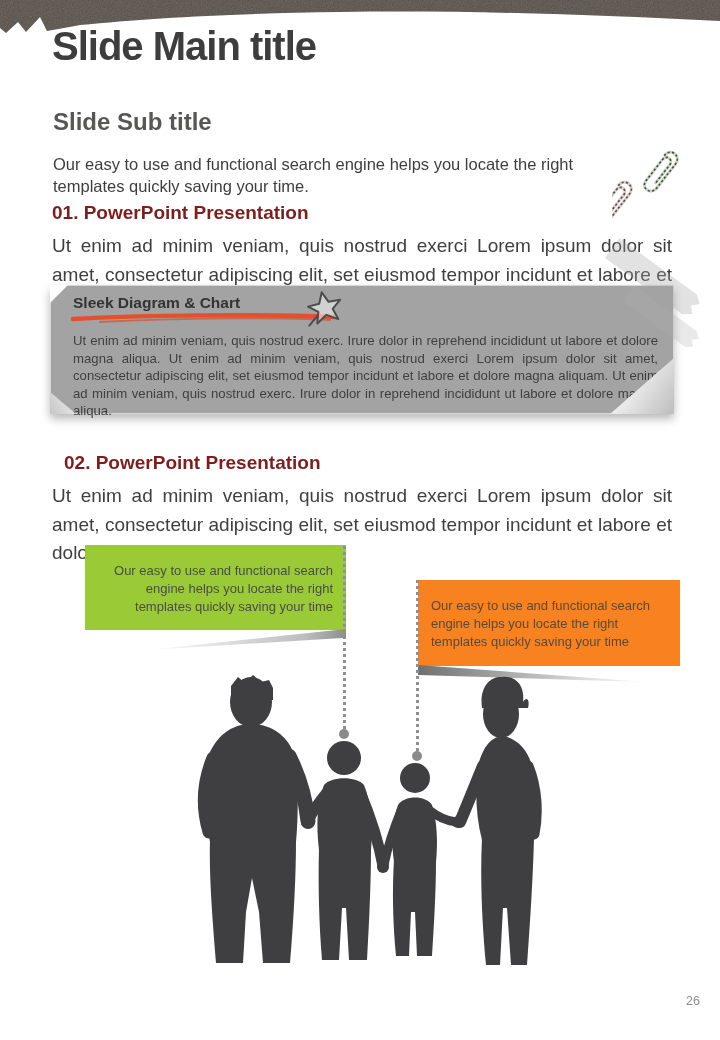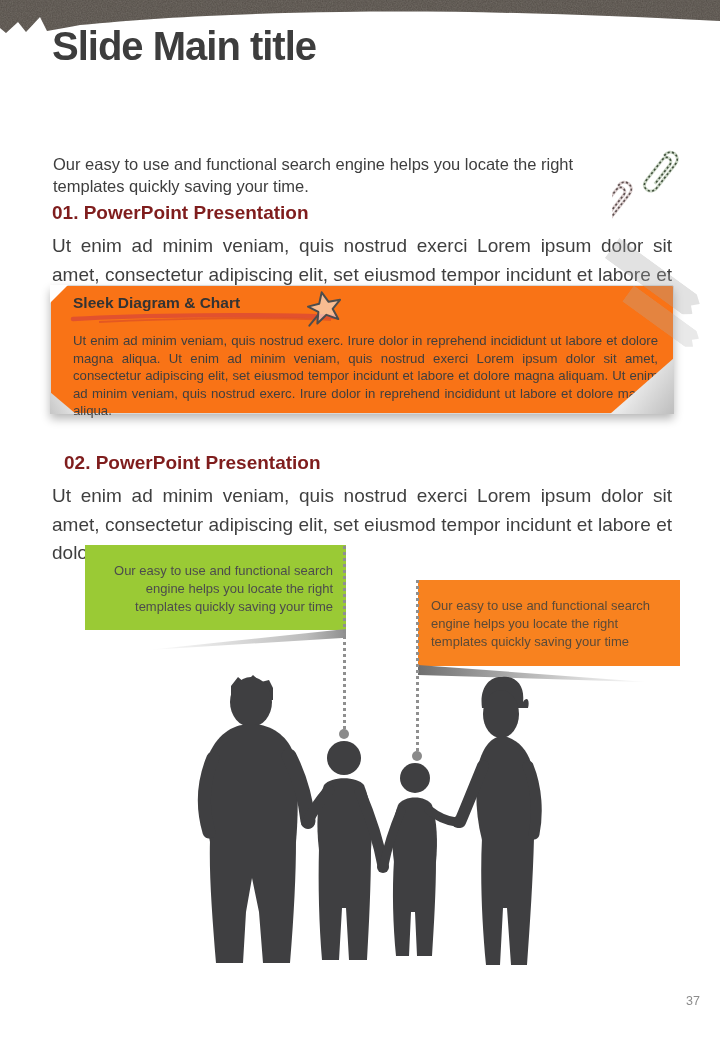--- a/index.html
+++ b/index.html
@@ -12,21 +12,21 @@
   .banner{left:0;top:0;width:720px;height:46px;}
   .main-title{left:52px;top:24px;font-size:40px;font-weight:800;color:#3d3d3d;letter-spacing:-1px;}
   .sub-title{left:53px;top:108px;font-size:24px;font-weight:700;color:#575756;}
   .intro{left:53px;top:154px;width:580px;font-size:16.5px;line-height:1.32;color:#3e3e3e;}
   
   .sec-heading{font-size:19px;font-weight:700;color:#7f1d1d;}
   .sec-body{width:620px;font-size:19px;line-height:1.5;text-align:justify;color:#3f3f3f;}
   .s1h{left:52px;top:202px;} .s1b{left:52px;top:232px;}
   .s2h{left:64px;top:452px;} .s2b{left:52px;top:482px;}
   
-  .note-box{left:50px;top:285px;width:622px;height:127px;background:#f97316;
+  .note-box{left:50px;top:285px;width:622px;height:127px;background:#a3a3a3;
     border:1px solid #d8d8d8;border-radius:2px;box-shadow:0 5px 10px rgba(0,0,0,.28);}
   .note-title{position:absolute;left:22px;top:8px;font-size:15.5px;font-weight:700;color:#333333;}
   .note-underline{position:absolute;left:18px;top:26px;}
   .note-star{position:absolute;left:250px;top:0px;}
   .note-body{position:absolute;left:22px;top:46px;width:585px;font-size:13.2px;line-height:1.33;
     text-align:justify;color:#3f3f3f;}
   .fold-tl{position:absolute;left:-1px;top:-1px;width:18px;height:18px;background:#ffffff;
     clip-path:polygon(0 0,100% 0,0 100%);}
   .fold-br{position:absolute;right:-1px;bottom:-1px;width:64px;height:56px;
     background:linear-gradient(305deg,#bdbdbd 0%,#e9e9e9 55%,#f7f7f7 100%);
@@ -75,20 +75,21 @@
         <path d="M0,0 H720 V21 C600,15 470,10 340,12 C230,13.5 150,18 80,25 C70,27 58,29 47,31 L40,17 L26,32 L18,22 L6,33 L0,28 Z"></path>
       </clipPath>
     </defs>
     <path d="M0,0 H720 V21 C600,15 470,10 340,12 C230,13.5 150,18 80,25 C70,27 58,29 47,31 L40,17 L26,32 L18,22 L6,33 L0,28 Z" fill="#534d47"></path>
     <g clip-path="url(#bannerClip)" opacity="0.35">
       <rect width="720" height="46" filter="url(#noise)"></rect>
     </g>
   </svg>
 
   <div class="abs main-title">Slide Main title</div>
+  <div class="abs sub-title">Slide Sub title</div>
   <div class="abs intro">Our easy to use and functional search engine helps you locate the right templates quickly saving your time.</div>
 
   <svg class="abs clips" width="100" height="92" viewBox="0 0 100 92">
     <g transform="translate(56,6) rotate(38)">
       <path d="M3,10 C3,5 6,2 10,2 C14,2 17,5 17,10 L17,40 C17,44.5 14,47.5 10,47.5 C6,47.5 4,44.5 4,40 L4,14 C4,11 6,9 8.5,9 C11,9 13,11 13,14 L13,38" fill="none" stroke="#9ab092" stroke-width="3" opacity="0.55"></path>
       <path d="M3,10 C3,5 6,2 10,2 C14,2 17,5 17,10 L17,40 C17,44.5 14,47.5 10,47.5 C6,47.5 4,44.5 4,40 L4,14 C4,11 6,9 8.5,9 C11,9 13,11 13,14 L13,38" fill="none" stroke="#40503c" stroke-width="1.6" stroke-dasharray="2.2 2.2"></path>
     </g>
     <g transform="translate(10,36) rotate(38)">
       <path d="M3,10 C3,5 6,2 10,2 C14,2 17,5 17,10 L17,40 C17,44.5 14,47.5 10,47.5 C6,47.5 4,44.5 4,40 L4,14 C4,11 6,9 8.5,9 C11,9 13,11 13,14 L13,38" fill="none" stroke="#c0aaaa" stroke-width="3" opacity="0.6"></path>
       <path d="M3,10 C3,5 6,2 10,2 C14,2 17,5 17,10 L17,40 C17,44.5 14,47.5 10,47.5 C6,47.5 4,44.5 4,40 L4,14 C4,11 6,9 8.5,9 C11,9 13,11 13,14 L13,38" fill="none" stroke="#5c4f4f" stroke-width="1.6" stroke-dasharray="2.2 2.2"></path>
@@ -166,15 +167,15 @@
       <path d="M104,84 C116,108 121,130 123,149" stroke-width="15"></path>
       <path d="M144,118 C134,130 127,140 123,149" stroke-width="11"></path>
       <path d="M175,120 C186,146 194,172 198,194" stroke-width="11"></path>
       <path d="M216,139 C208,158 202,178 199,193" stroke-width="9"></path>
       <path d="M244,138 C254,146 263,149 271,150" stroke-width="9"></path>
       <path d="M298,94 C289,116 281,136 275,150" stroke-width="12"></path>
       <path d="M343,94 C352,116 353,142 349,162" stroke-width="11"></path>
     </g>
   </svg>
 
-  <div class="abs page-num">37</div>
+  <div class="abs page-num">26</div>
 
 </div>
 
 </body></html>

